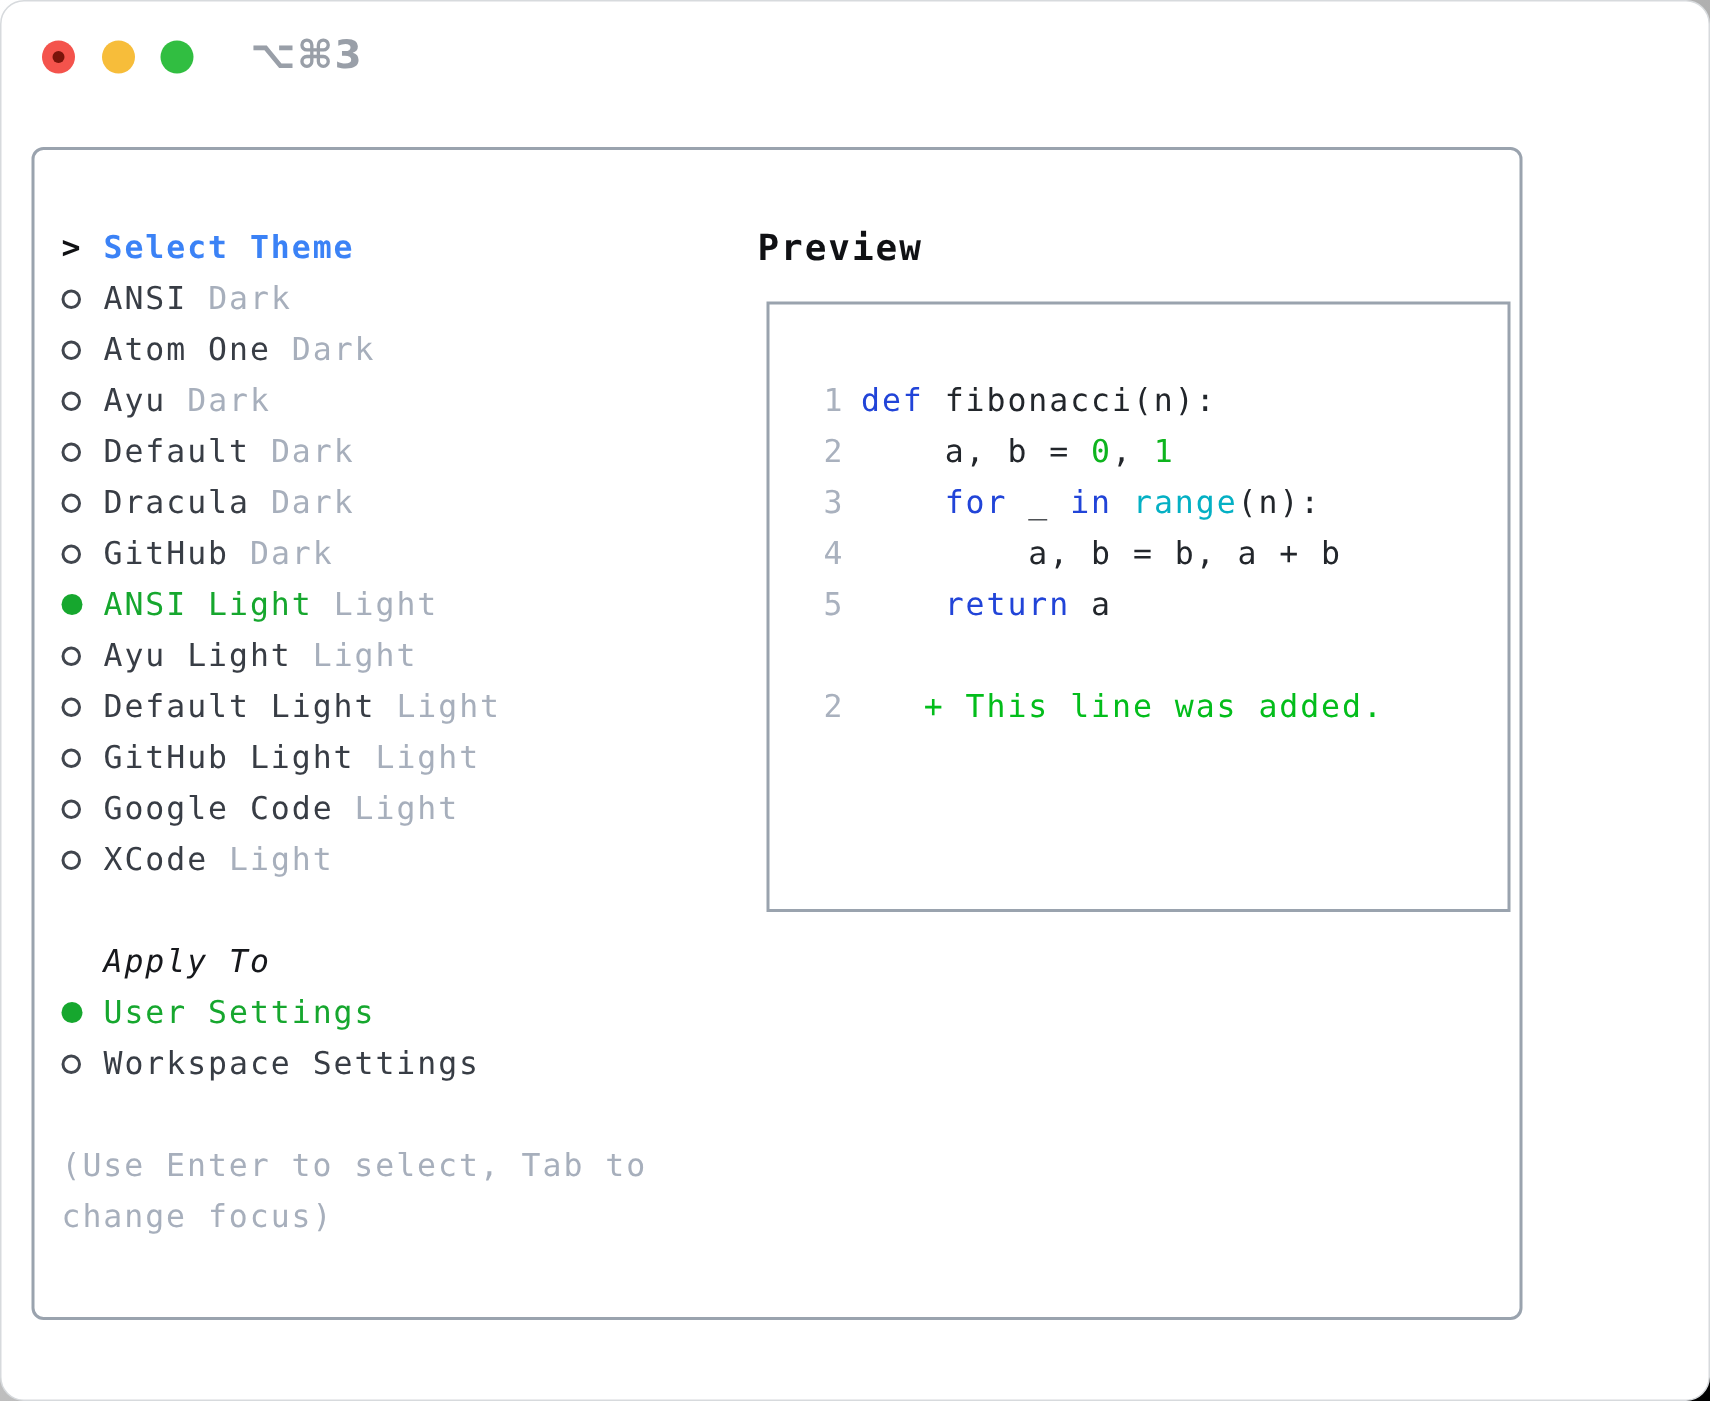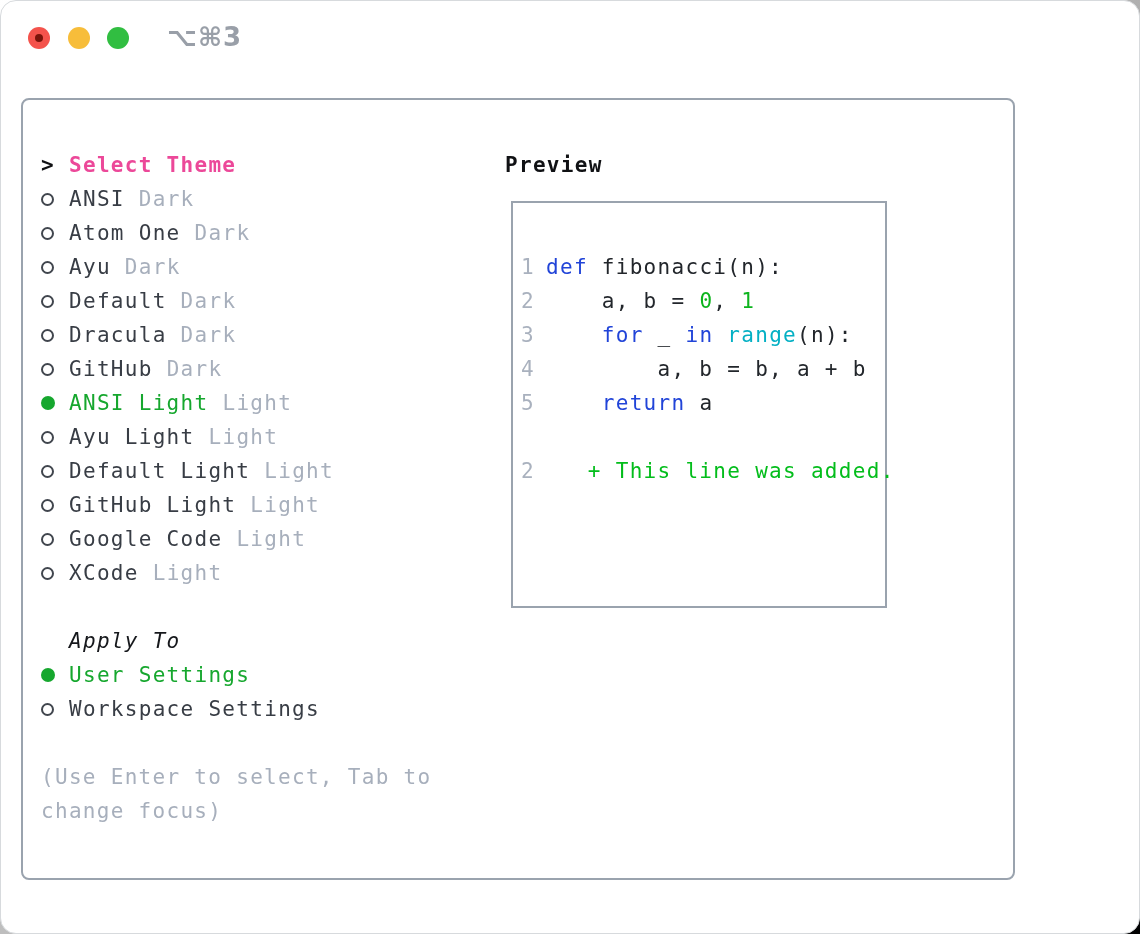--- a/index.html
+++ b/index.html
@@ -21,33 +21,33 @@
   .tl .dot{position:absolute;left:7px;top:7px;width:8px;height:8px;border-radius:50%;background:#7a140b;}
   .shortcut{position:absolute;left:166px;top:21px;font-family:"DejaVu Sans",sans-serif;
             font-size:26px;font-weight:600;color:#999fa8;letter-spacing:1px;}
   
   .main-box{position:absolute;left:20px;top:97px;width:994px;height:782px;
             border:2px solid var(--border);border-radius:8px;box-sizing:border-box;}
   .left-col{position:absolute;left:18px;top:48px;font-size:21px;letter-spacing:1.3px;}
   .row{display:flex;align-items:center;height:34px;white-space:pre;}
   .marker{display:inline-flex;align-items:center;width:28px;flex:0 0 28px;}
   .prompt{font-weight:bold;color:#101114;}
-  .big-title{font-weight:bold;color:#ec4899;}
+  .big-title{font-weight:bold;color:#3b82f6;}
   .section-title{color:#16181c;font-style:italic;}
   .radio{width:13px;height:13px;border-radius:50%;border:2px solid #41464e;box-sizing:border-box;}
   .radio.filled{border:none;background:var(--green);width:14px;height:14px;}
   .name{color:var(--text);}
   .badge{color:var(--muted);margin-left:14px;}
   .selected .name{color:var(--green);}
   .help{width:420px;line-height:34px;color:var(--muted);white-space:normal;}
   
   .preview-title{position:absolute;left:482px;top:48px;height:34px;line-height:34px;
-                 font-size:21px;letter-spacing:1.3px;font-weight:bold;color:#101114;}
-  .preview-box{position:absolute;left:488px;top:101px;width:376px;height:407px;
-               border:2px solid var(--border);box-sizing:border-box;padding:47px 0 0 8px;}
+                 font-size:24px;letter-spacing:1.3px;font-weight:bold;color:#101114;}
+  .preview-box{position:absolute;left:488px;top:101px;width:496px;height:407px;
+               border:2px solid var(--border);box-sizing:border-box;padding:47px 0 0 36px;}
   .cline{height:34px;line-height:34px;font-size:21px;letter-spacing:1.3px;white-space:pre;}
   .ln{display:inline-block;width:25px;color:var(--ln);}
   .tok-plain{color:#22262b;} .tok-kw{color:var(--kw);} .tok-builtin{color:var(--builtin);}
   .tok-num{color:var(--num);} .tok-ctx{color:#9aa2ad;} .tok-del{color:var(--del);} .tok-add{color:var(--add);}
 </style>
 </head>
 <body>
 
 <div class="stage">
   <div class="window">

